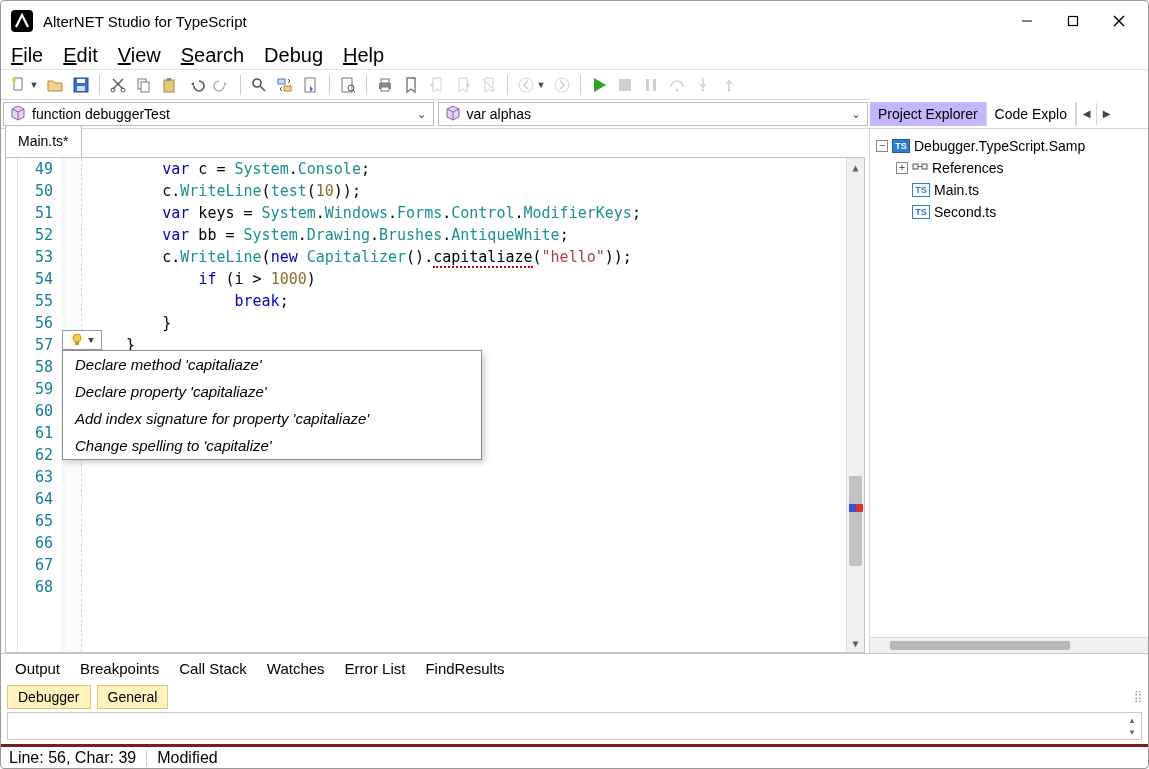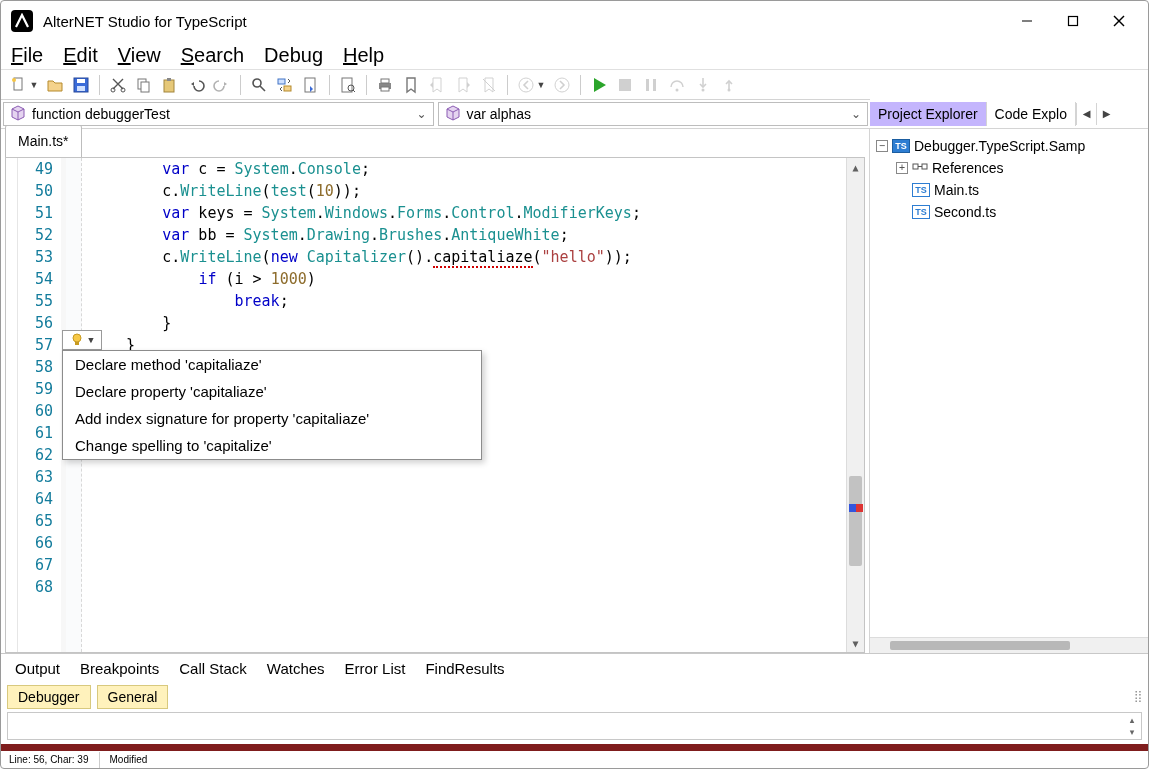--- a/index.html
+++ b/index.html
@@ -96,21 +96,21 @@
     display: flex; align-items: center; justify-content: center; gap: 4px;
   }
   .codefix-menu {
     position: absolute; left: 56px; top: 192px;
     width: 420px; background: #fff;
     border: 1px solid #8c8c8c;
     box-shadow: 3px 3px 6px rgba(0,0,0,.18);
     font-family: "Segoe UI", Tahoma, sans-serif; font-size: 15px;
     z-index: 10;
   }
-  .codefix-menu .item { padding: 5px 12px; }
+  .codefix-menu .item { padding: 5px 12px; font-style: italic; }
   
   .vscroll {
     width: 18px;
     background: #f0f0f0; border-left: 1px solid #dcdcdc;
     display: flex; flex-direction: column; align-items: center;
   }
   .vscroll .arrow { height: 18px; color:#606060; font-size:10px; display:flex;align-items:center;justify-content:center;width:100%; }
   .vscroll .track { flex: 1; width: 100%; position: relative; }
   .vscroll .thumb { position: absolute; left: 2px; right: 2px; top: 300px; height: 90px; background: #c2c2c2; border-radius: 2px; }
   .vscroll .mark { position: absolute; width: 14px; height: 8px; left: 2px; }
@@ -135,22 +135,22 @@
   .bottom-tabs .tab.active { background: #fff; }
   .bottom-sub { height: 30px; display:flex; align-items:center; padding: 0 6px; gap:6px; }
   .bottom-sub .chip {
     padding: 3px 10px; background: #fff2bc; border: 1px solid #d8c97e; font-size: 14px;
   }
   .bottom-content { height: 28px; border: 1px solid #c8c8c8; margin: 0 6px 4px 6px; background:#fff; position: relative; }
   .bottom-content .up, .bottom-content .down { position:absolute; right:2px; width:14px; height:12px; color:#666; font-size:9px; display:flex;align-items:center;justify-content:center; }
   .bottom-content .up { top: 1px; } .bottom-content .down { bottom: 1px; }
   
   .statusbar {
-    height: 24px; border-top: 7px solid #7f1d1d; display:flex; align-items:center;
-    padding: 0 8px; gap: 10px; font-size: 10px;
+    height: 24px; border-top: 3px solid #7f1d1d; display:flex; align-items:center;
+    padding: 0 8px; gap: 10px; font-size: 16px;
   }
   .statusbar .sep { width:1px; height:16px; background:#ccc; }
   .dropdown-caret { font-size:9px; color:#444; margin-left:2px; }
 </style>
 </head>
 <body>
 
 <div class="window">
 
   <div class="titlebar">

